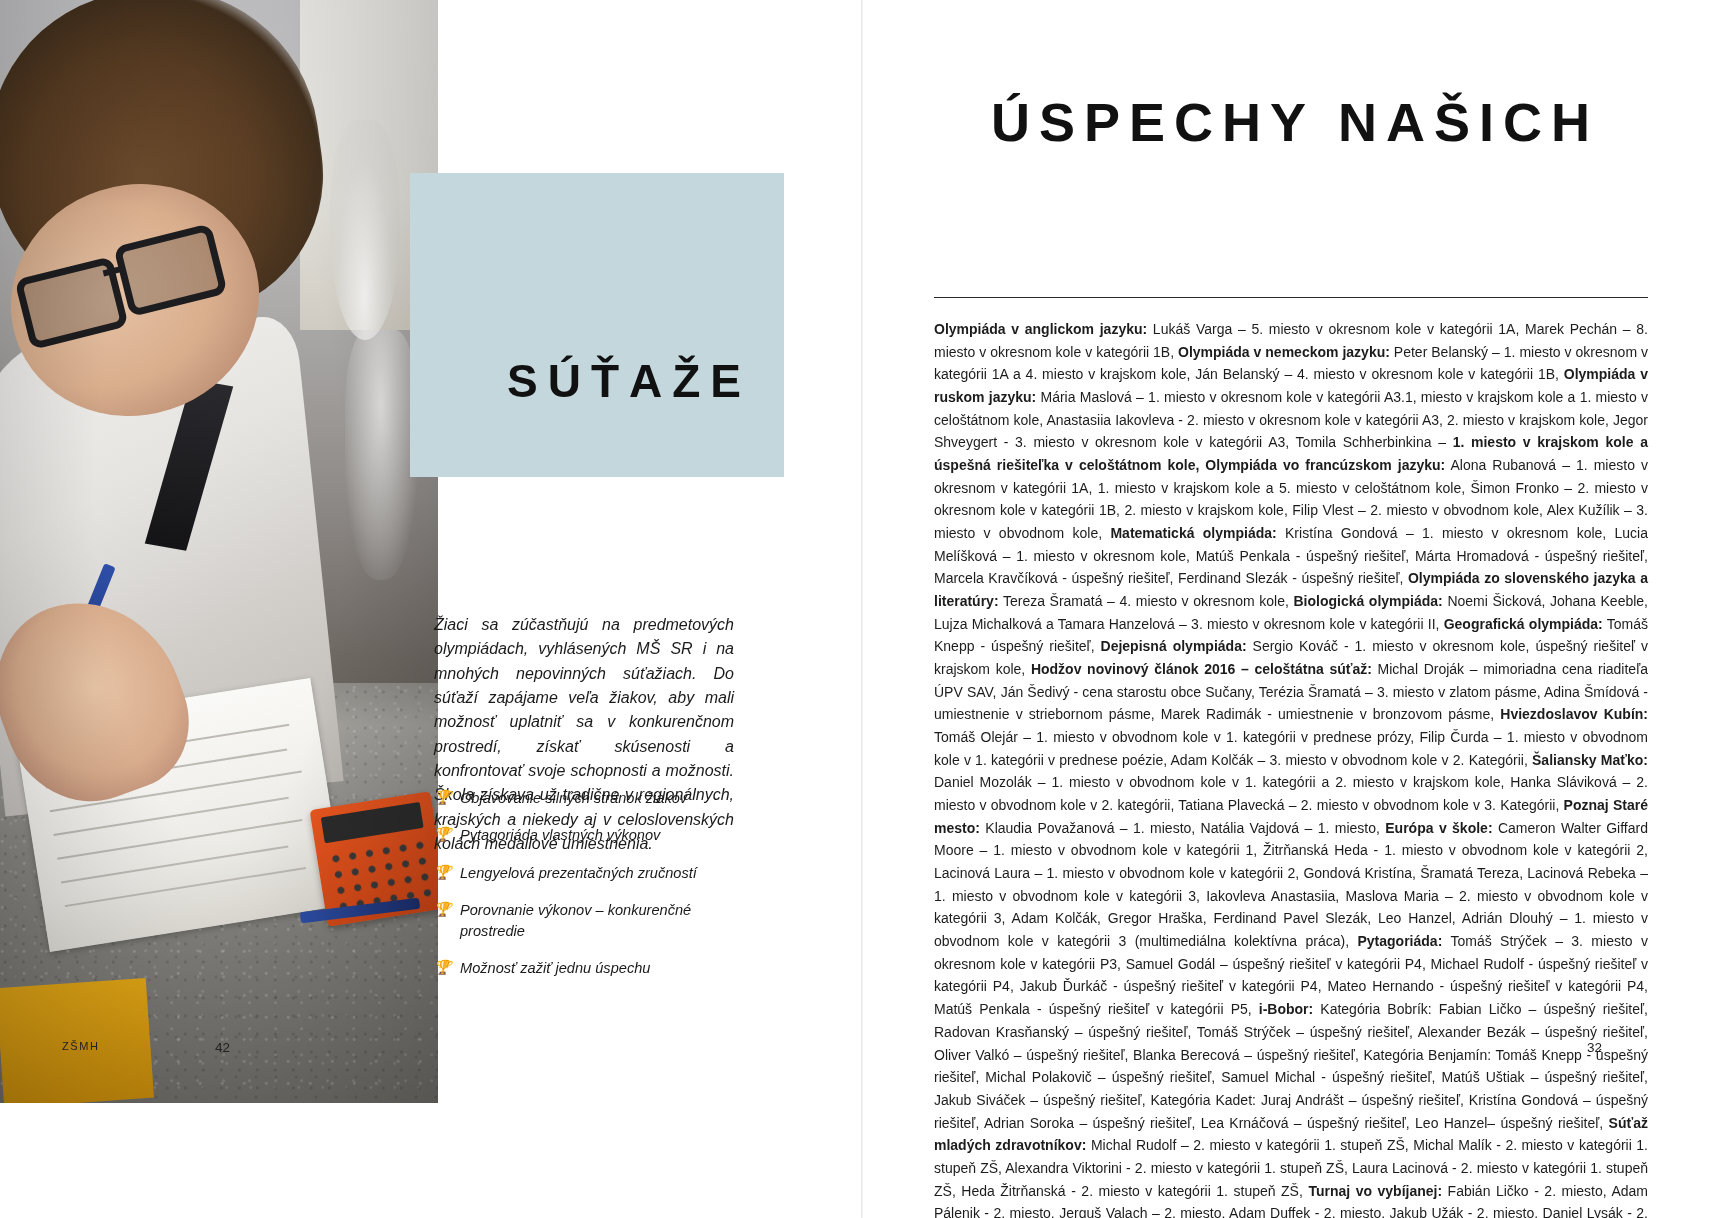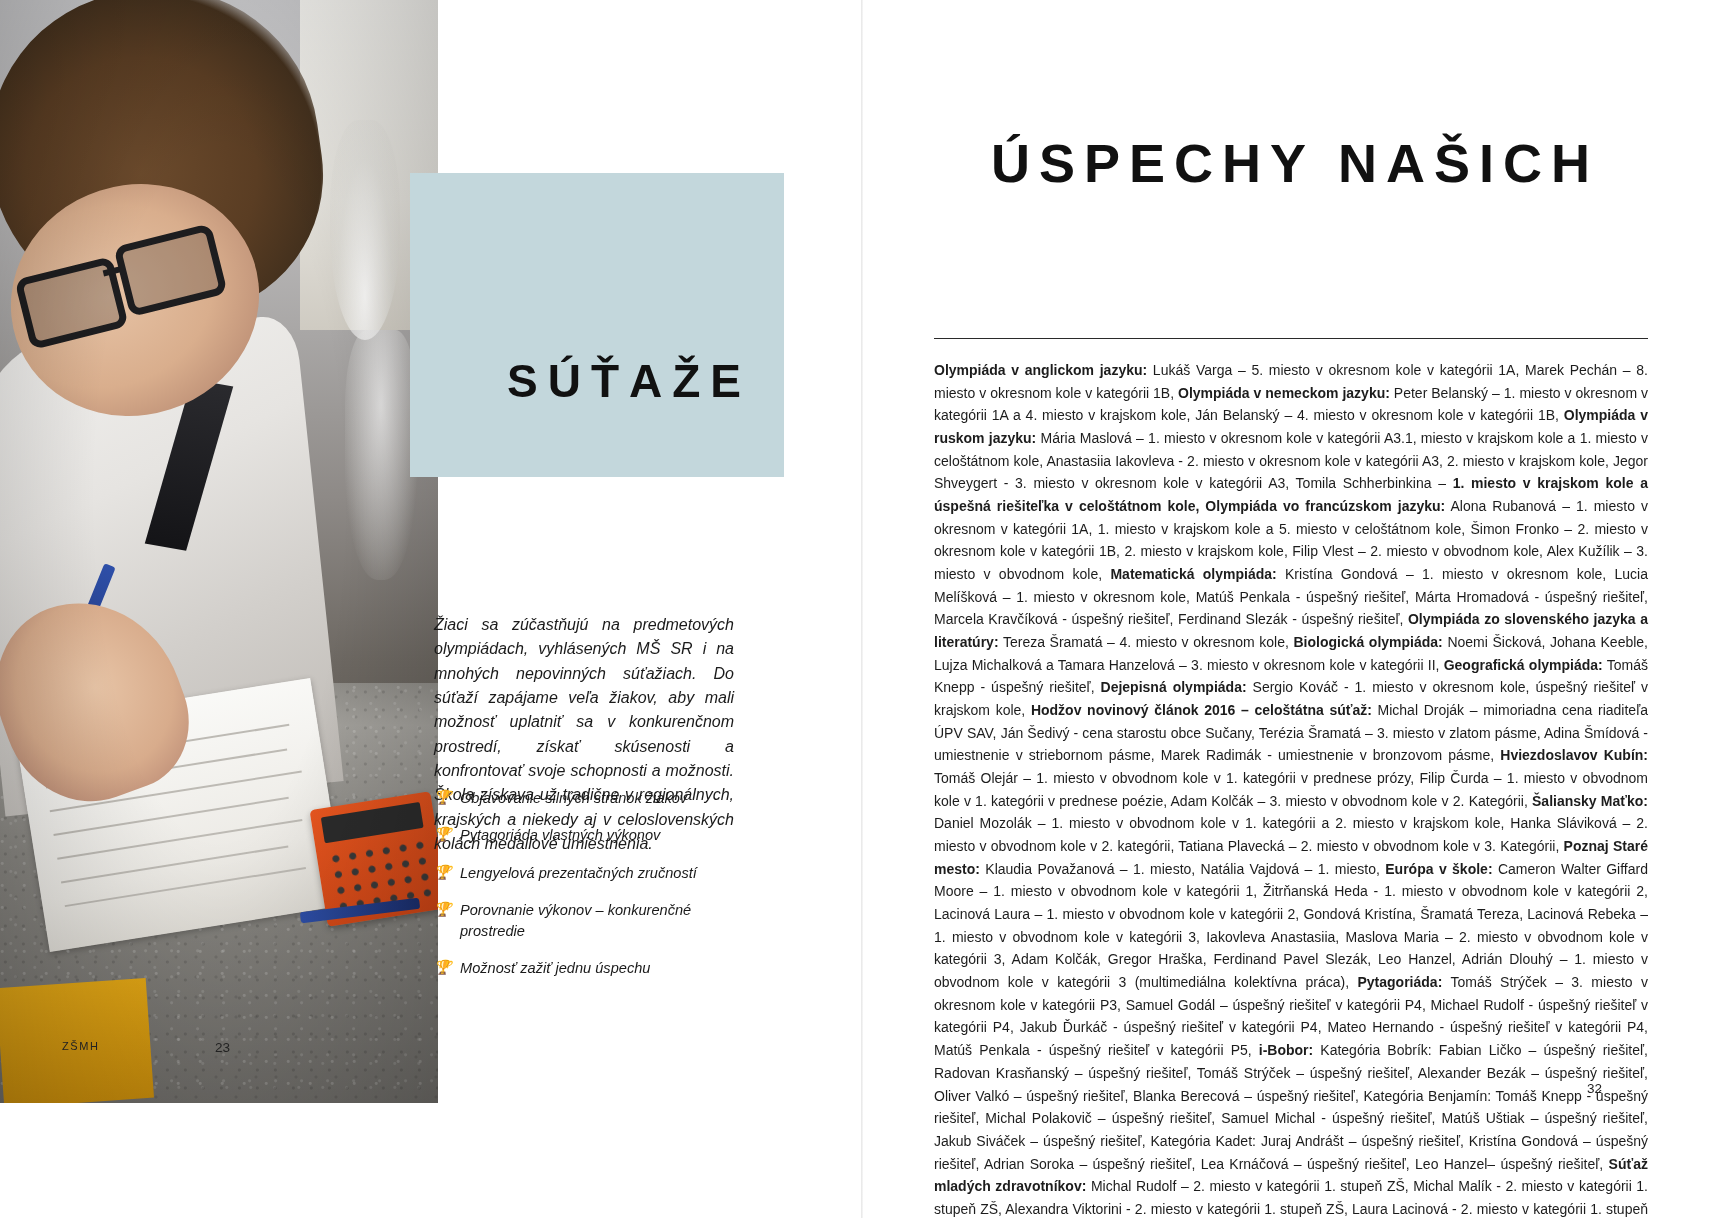--- a/index.html
+++ b/index.html
@@ -257,21 +257,20 @@
     height: 1218px;
     background: linear-gradient(90deg, rgba(0,0,0,0.10), rgba(0,0,0,0.03));
   }
 
   
   .page-right {
     position: relative;
     width: 862px;
     height: 856px;
     box-sizing: border-box;
-    margin-top: 41px;
   }
   .title-main {
     position: absolute;
     left: 20px;
     top: 92px;
     width: 826px;
     text-align: center;
     font-size: 54px;
     font-weight: 700;
     letter-spacing: 9px;
@@ -381,21 +380,21 @@
         <span class="tphy">🏆</span>
         <span>Porovnanie výkonov – konkurenčné prostredie</span>
       </div>
       <div class="bullet">
         <span class="tphy">🏆</span>
         <span>Možnosť zažiť jednu úspechu</span>
       </div>
     </div>
 
     <div class="footer-left">ZŠMH</div>
-    <div class="pagenum-left">23</div>
+    <div class="pagenum-left">42</div>
   </div>
 
   <div class="gutter"></div>
 
   <div class="page-right">
     <div class="title-main">
       <span>ÚSPECHY NAŠICH</span><br>
     </div>
 
 

